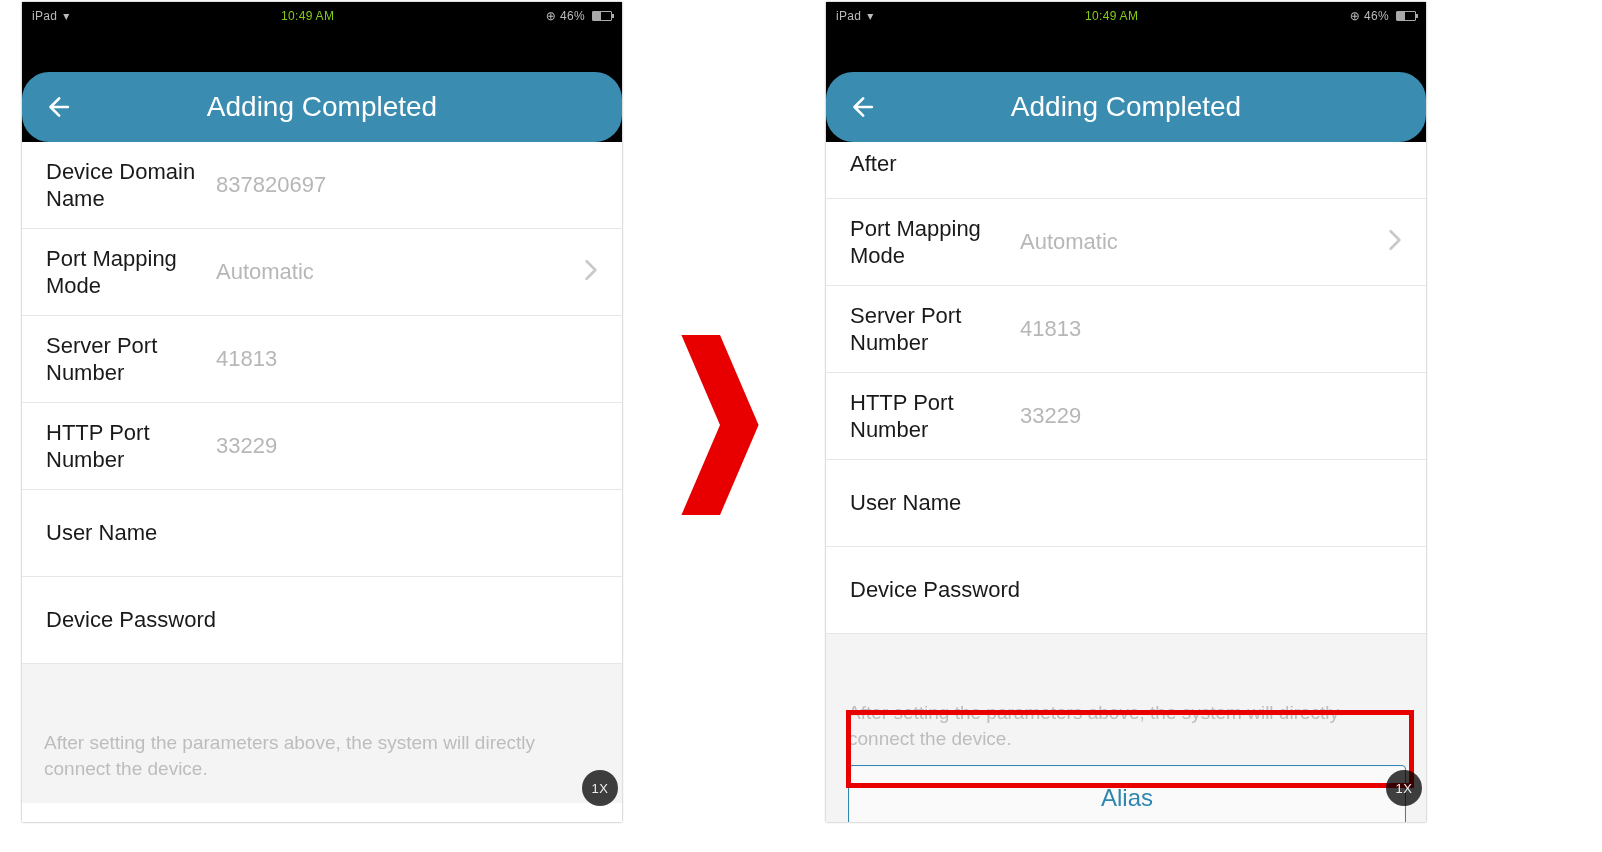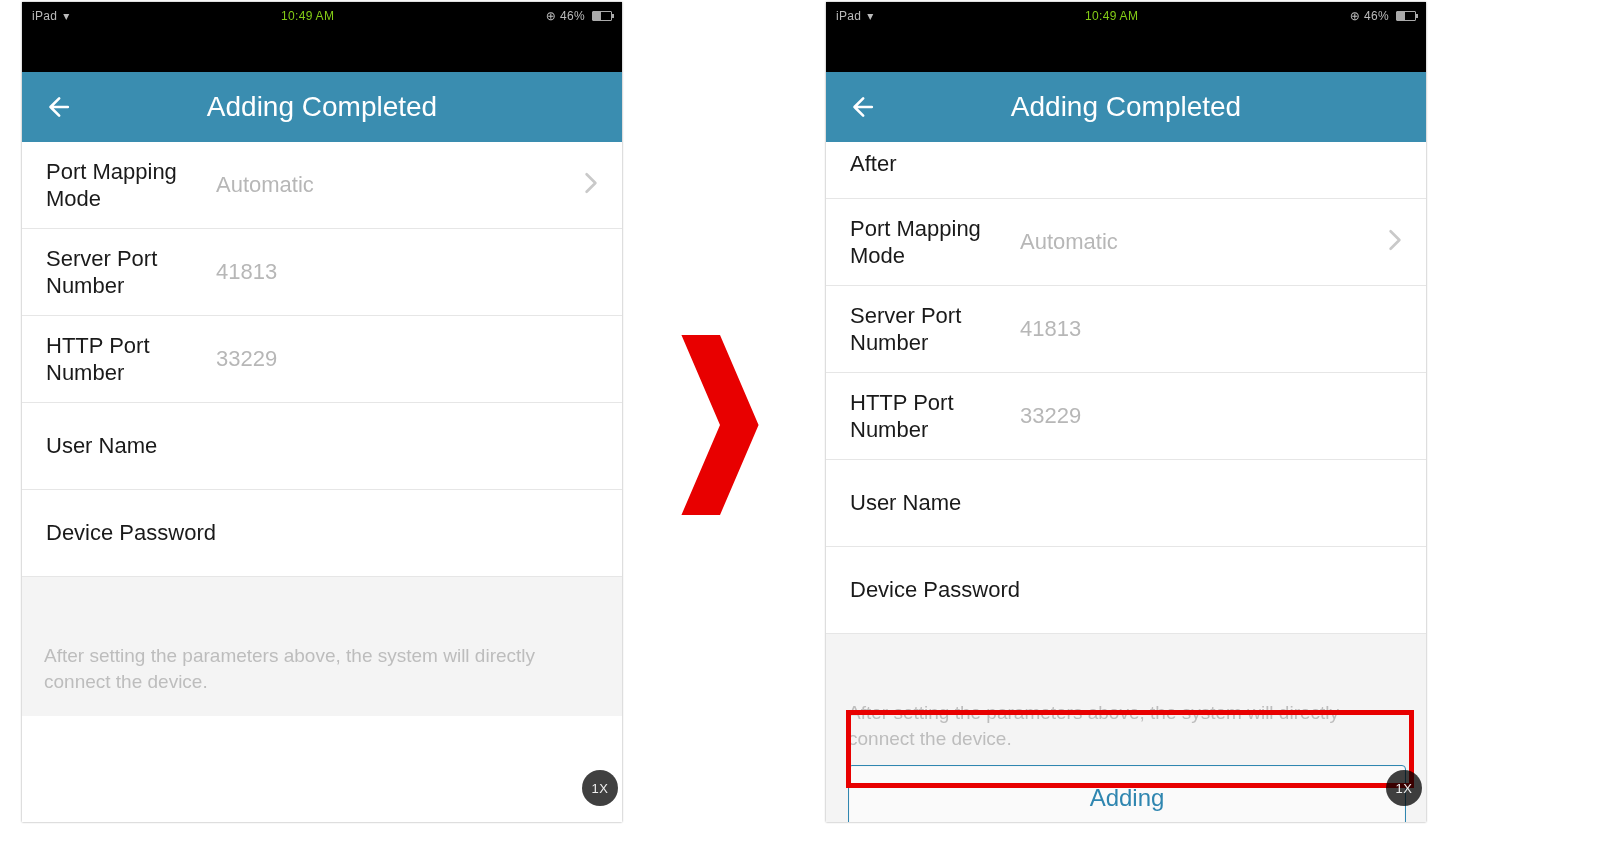--- a/index.html
+++ b/index.html
@@ -72,20 +72,21 @@
   
   .appheader {
     height: 70px;
     background: #3a8db0;
     color: #fff;
     display: flex;
     align-items: center;
     padding: 0 22px;
     font-size: 28px;
     font-weight: 400;
+    border-radius: 27px;
   }
   .appheader .back {
     width: 40px;
     display:flex; align-items:center;
   }
   .appheader .title {
     flex:1; text-align:center;
     margin-right:40px; 
   }
   .arrow-left-svg { width: 26px; height: 26px; }
@@ -215,20 +216,24 @@
       <span class="back">
         <svg class="arrow-left-svg" viewBox="0 0 24 24">
           <path d="M14 4 L6 12 L14 20 M6 12 H22"></path>
         </svg>
       </span>
       <span class="title">Adding Completed</span>
     </div>
     <div class="content">
       <div class="scroll-inner">
         <div class="row">
+          <div class="label">Device Domain Name</div>
+          <div class="value">837820697</div>
+        </div>
+        <div class="row">
           <div class="label">Port Mapping Mode</div>
           <div class="value">Automatic</div>
           <span class="chev">
             <svg viewBox="0 0 12 20">
                 <path d="M2 2 L10 10 L2 18"></path>
               </svg>
           </span>
         </div>
         <div class="row">
           <div class="label">Server Port Number</div>
@@ -309,21 +314,21 @@
         <div class="row">
           <div class="label">User Name</div>
           <div class="value"></div>
         </div>
         <div class="row">
           <div class="label">Device Password</div>
           <div class="value"></div>
         </div>
         <div class="note-area" style="padding-bottom:10px;">
           <div class="note">After setting the parameters above, the system will directly connect the device.</div>
-          <div class="btn primary">Adding</div>
+          <div class="btn primary">Alias</div>
           <div style="position:relative;">
             <div class="btn skip" id="skip-btn-right">Skip</div>
           </div>
 
         </div>
       </div>
 
       <div class="highlight-skip" style="left:20px; right:12px; top:568px; height:78px;"></div>
     </div>
     <div class="onex">1X</div>

